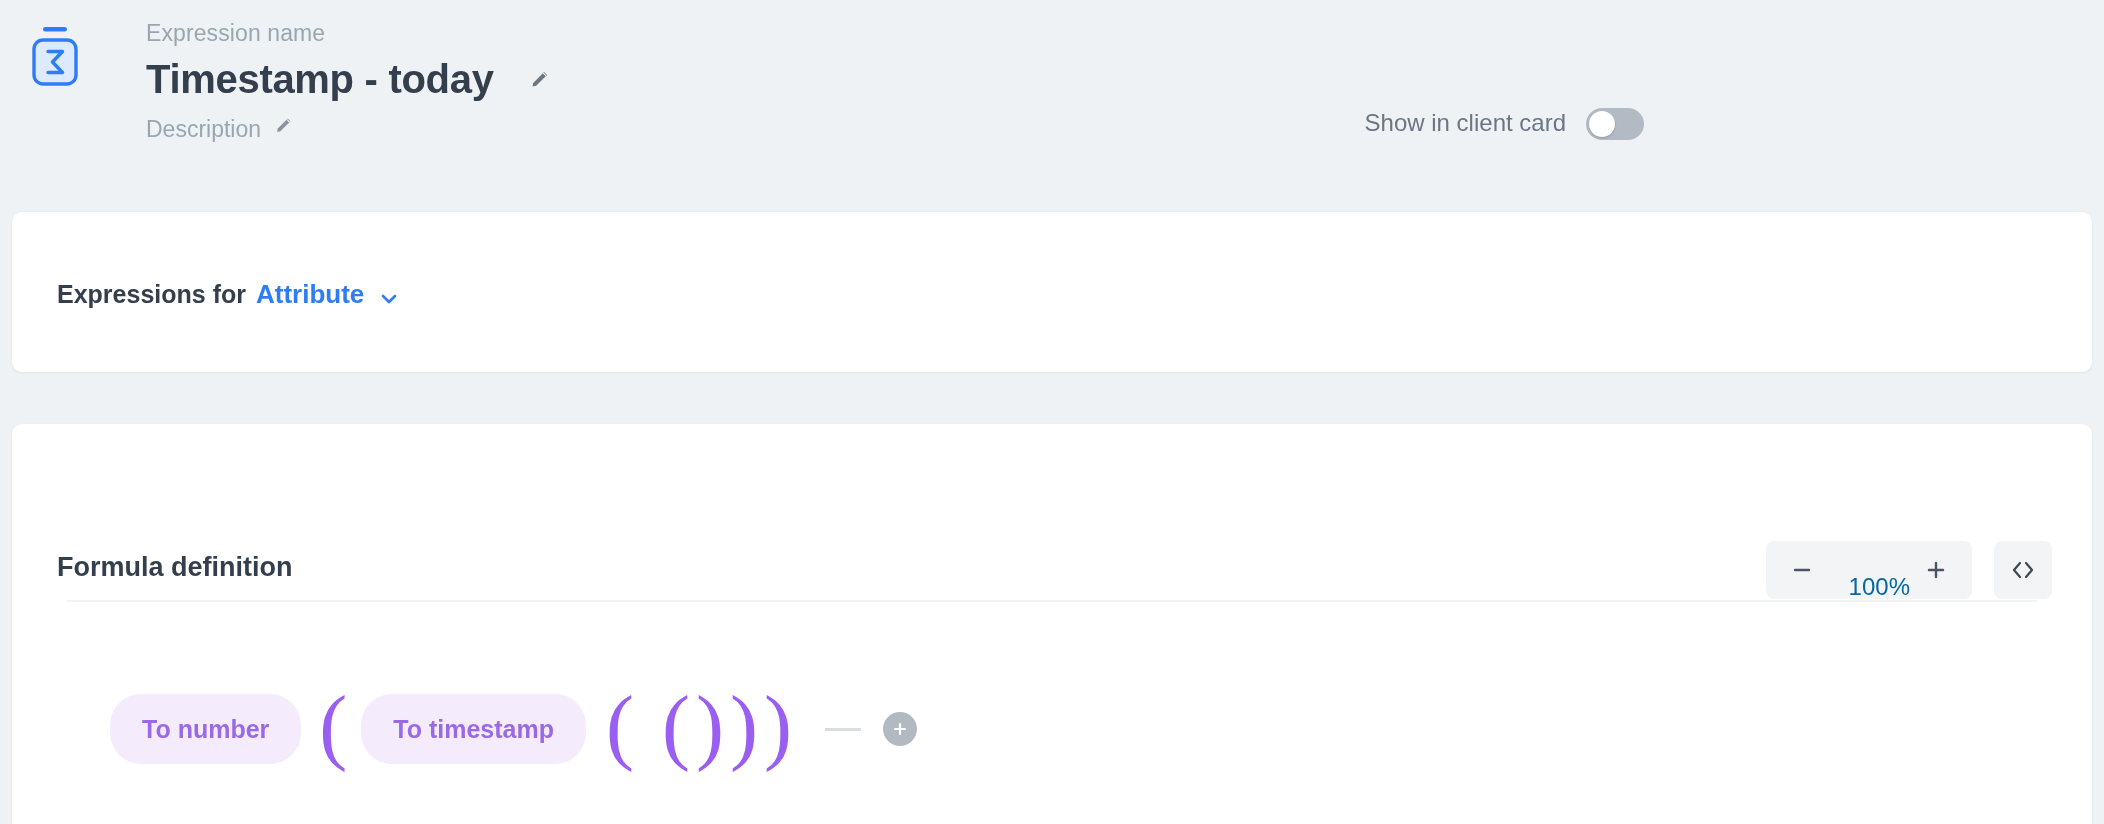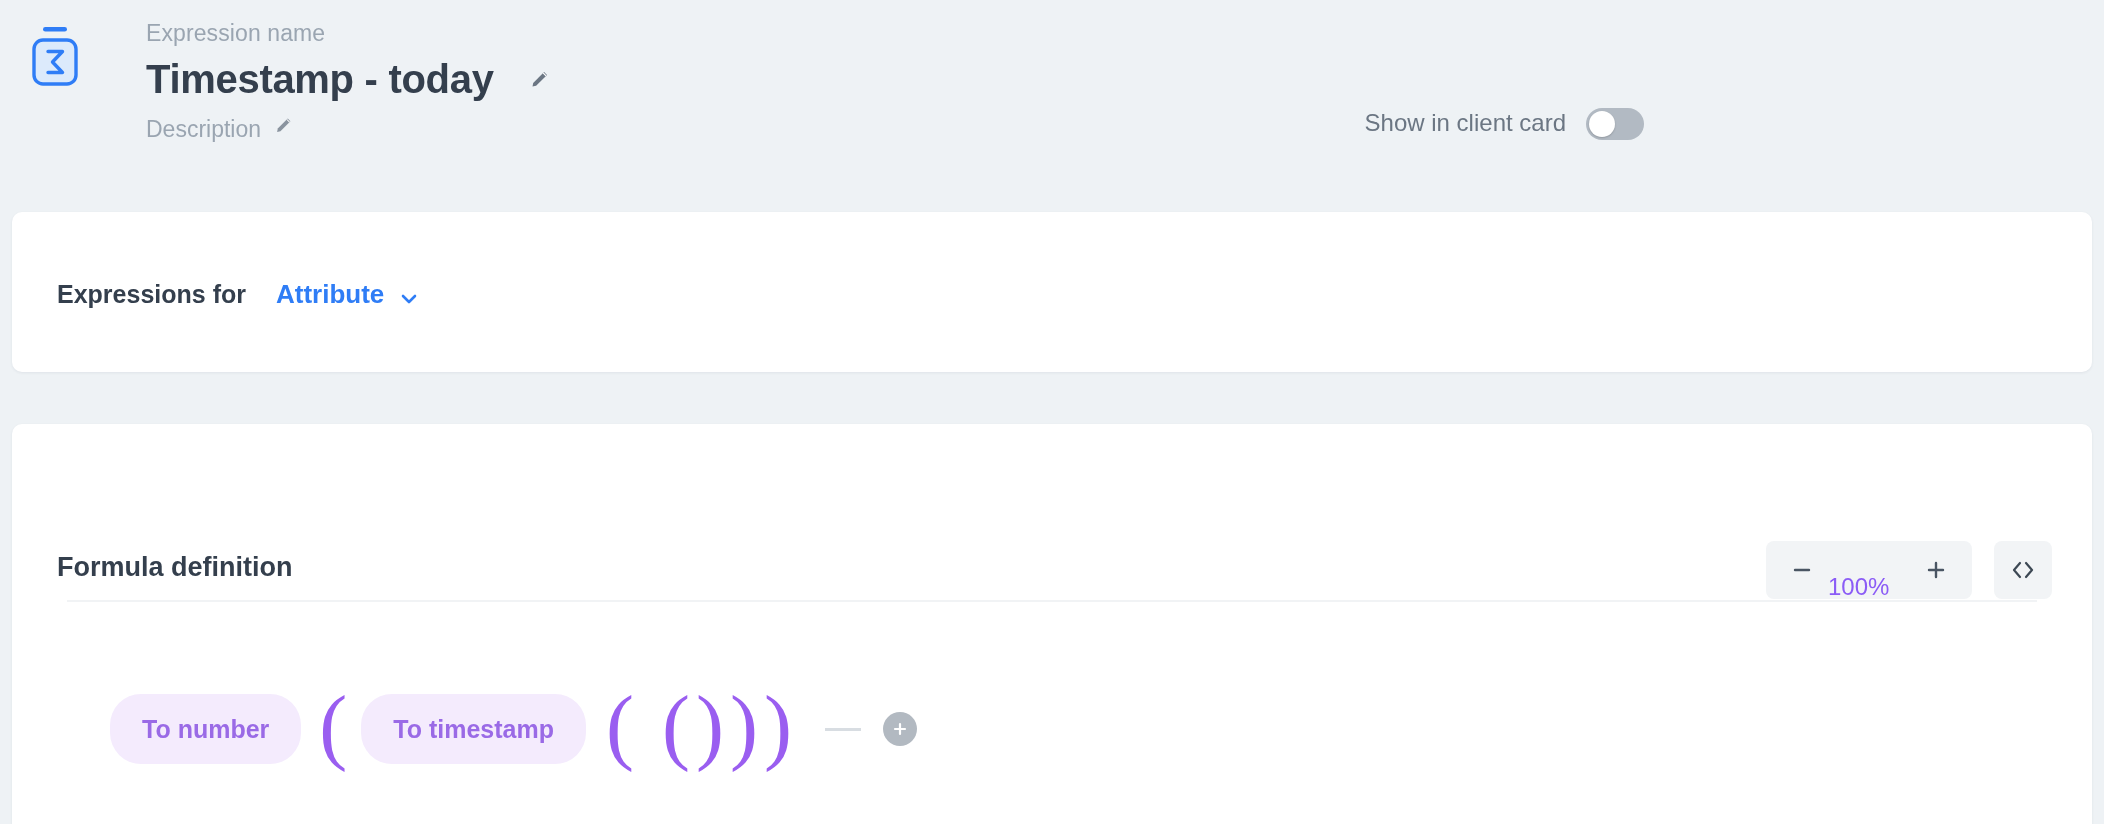--- a/index.html
+++ b/index.html
@@ -158,21 +158,21 @@
     font-size: 25px;
     font-weight: 700;
     color: #343f4d;
     line-height: 32px;
   }
 
   .expressions-value {
     font-size: 26px;
     font-weight: 700;
     color: #2f7df6;
-    margin-left: 30px;
+    margin-left: 10px;
     line-height: 32px;
   }
 
   .chevron-down {
     margin-left: 14px;
     width: 22px;
     height: 22px;
     display: inline-block;
   }
 
@@ -211,23 +211,23 @@
     background: transparent;
     border: none;
     border-radius: 6px;
     cursor: pointer;
   }
 
   .zoom-btn svg { display: block; }
 
   .zoom-value {
     font-size: 24px;
-    color: #8b5cf6;
+    color: #0369a1;
     min-width: 82px;
-    text-align: left;
+    text-align: right;
     line-height: 28px;
     margin-top: 34px;
   }
 
   .code-btn {
     position: absolute;
     right: 40px;
     top: 117px;
     width: 58px;
     height: 58px;

